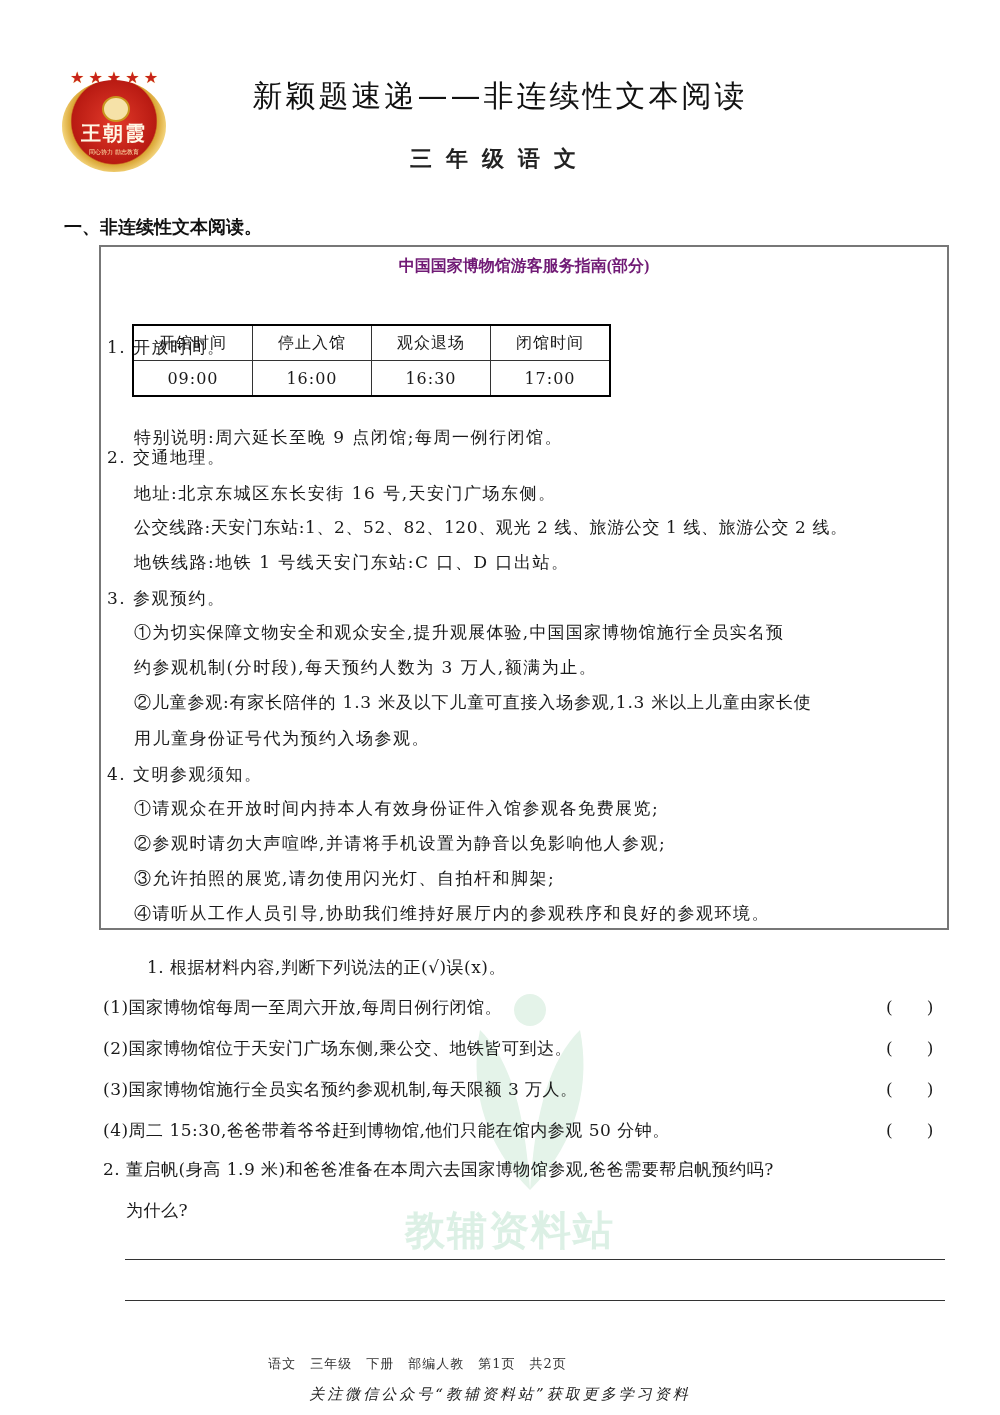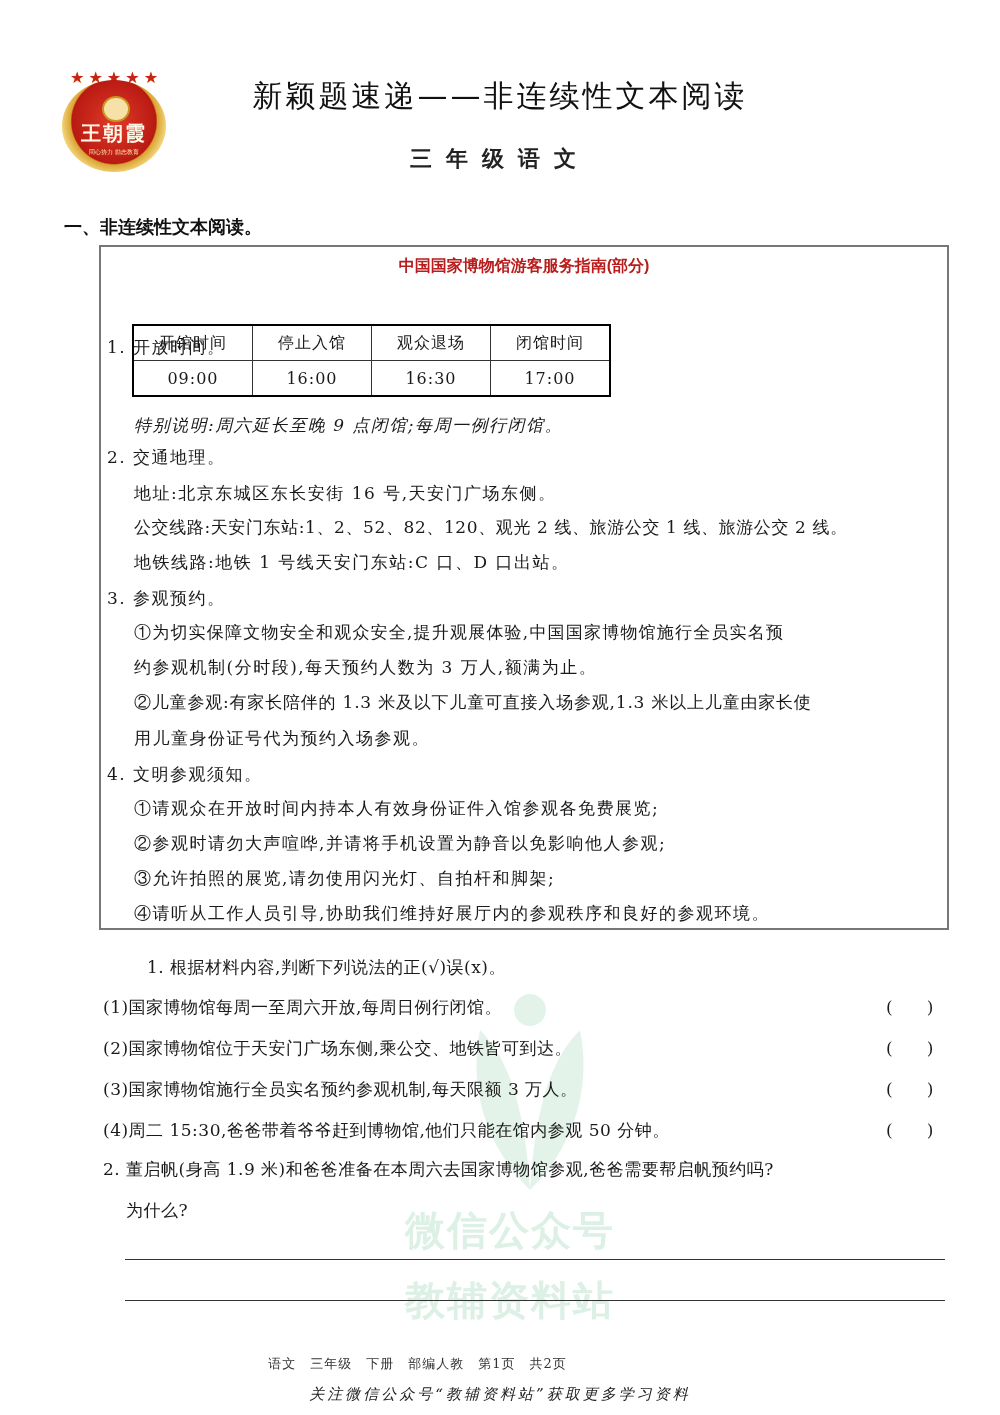--- a/index.html
+++ b/index.html
@@ -20,21 +20,21 @@
   .logo .portrait { position: absolute; left: 40px; top: 28px; width: 24px; height: 22px; border-radius: 50%; background: #f6e2a8; border: 2px solid #c9951f; }
   .logo .brand { position: absolute; left: 0; top: 52px; width: 104px; text-align: center; color: #fff8e6; font-size: 20px; font-weight: bold; letter-spacing: 2px; font-family: "DejaVu Serif", serif; }
   .logo .slogan { position: absolute; left: 0; top: 80px; width: 104px; text-align: center; color: #ffe9b0; font-size: 6px; font-family: "DejaVu Sans", sans-serif; }
 
   .title { left: 190px; top: 76px; width: 620px; text-align: center; font-family: "DejaVu Sans", sans-serif; font-size: 30px; letter-spacing: 3px; color: #111; }
   .subtitle { left: 300px; top: 144px; width: 400px; text-align: center; font-family: "DejaVu Sans", sans-serif; font-size: 22px; font-weight: bold; letter-spacing: 14px; color: #222; }
 
   .section-heading { left: 64px; top: 215px; font-family: "DejaVu Sans", sans-serif; font-size: 18px; font-weight: bold; color: #111; }
 
   .box { left: 99px; top: 245px; width: 850px; height: 685px; border: 2px solid #777; box-sizing: border-box; }
-  .box-title { left: 99px; top: 256px; width: 850px; text-align: center; font-family: Liberation Sans, sans-serif; font-weight: bold; font-size: 16px; color: #b91c1c; }
+  .box-title { left: 99px; top: 256px; width: 850px; text-align: center; font-family: Liberation Serif, serif; font-weight: bold; font-size: 16px; color: #701a75; }
 
   .line { font-size: 17px; color: #1a1a1a; white-space: nowrap; letter-spacing: 1.5px; }
 
   table.hours { position: absolute; left: 132px; top: 324px; border-collapse: collapse; border: 2px solid #000000; }
   table.hours td { border: 1px solid #333; width: 118px; height: 34px; text-align: center; font-size: 16px; padding: 0; letter-spacing: 1px; }
 
   .q-line { font-size: 17px; color: #1a1a1a; white-space: nowrap; letter-spacing: 0.5px; }
   .paren { font-size: 17px; color: #1a1a1a; }
   .answer-line { left: 125px; width: 820px; height: 0; border-top: 1.5px solid #333; }
 
@@ -81,21 +81,21 @@
   </tr>
   <tr>
     <td>09:00</td>
     <td>16:00</td>
     <td>16:30</td>
     <td>17:00</td>
   </tr>
 </tbody>
   </table>
 
-<div class="abs line" style="left:134px; top:414px;font-style:italic;">特别说明:周六延长至晚 9 点闭馆;每周一例行闭馆。</div>
+<div class="abs line" style="left:134px; top:426px;">特别说明:周六延长至晚 9 点闭馆;每周一例行闭馆。</div>
 
 <div class="abs line" style="left:107px; top:446px;">2. 交通地理。</div>
 <div class="abs line" style="left:134px; top:482px;">地址:北京东城区东长安街 16 号,天安门广场东侧。</div>
 <div class="abs line" style="left:134px; top:516px; letter-spacing:0.6px;">公交线路:天安门东站:1、2、52、82、120、观光 2 线、旅游公交 1 线、旅游公交 2 线。</div>
 <div class="abs line" style="left:134px; top:551px;">地铁线路:地铁 1 号线天安门东站:C 口、D 口出站。</div>
 
 <div class="abs line" style="left:107px; top:587px;">3. 参观预约。</div>
 <div class="abs line" style="left:134px; top:621px; letter-spacing:1.2px;">①为切实保障文物安全和观众安全,提升观展体验,中国国家博物馆施行全员实名预</div>
 <div class="abs line" style="left:134px; top:656px;">约参观机制(分时段),每天预约人数为 3 万人,额满为止。</div>
 <div class="abs line" style="left:134px; top:691px; letter-spacing:0.8px;">②儿童参观:有家长陪伴的 1.3 米及以下儿童可直接入场参观,1.3 米以上儿童由家长使</div>
@@ -106,21 +106,20 @@
 <div class="abs line" style="left:134px; top:832px;">②参观时请勿大声喧哗,并请将手机设置为静音以免影响他人参观;</div>
 <div class="abs line" style="left:134px; top:867px;">③允许拍照的展览,请勿使用闪光灯、自拍杆和脚架;</div>
 <div class="abs line" style="left:134px; top:902px;">④请听从工作人员引导,协助我们维持好展厅内的参观秩序和良好的参观环境。</div>
 
 <svg class="abs watermark-leaf" viewBox="0 0 120 200">
   <circle cx="60" cy="20" r="16" fill="#e4f3e9"></circle>
   <path d="M60 200 C 10 150, 0 90, 10 40 C 40 70, 55 120, 60 200 Z" fill="#e4f3e9"></path>
   <path d="M60 200 C 110 150, 120 90, 110 40 C 80 70, 65 120, 60 200 Z" fill="#e4f3e9"></path>
 </svg>
 <div class="abs watermark">
-  <div>微信公众号</div>
   <div>教辅资料站</div>
 </div>
 
 <div class="abs q-line" style="left:103px; top:956px;margin-left:44px;">1. 根据材料内容,判断下列说法的正(√)误(x)。</div>
 
 <div class="abs q-line" style="left:103px; top:996px;">(1)国家博物馆每周一至周六开放,每周日例行闭馆。</div>
 <div class="abs paren" style="left:886px; top:996px;">(　　)</div>
 
 <div class="abs q-line" style="left:103px; top:1037px;">(2)国家博物馆位于天安门广场东侧,乘公交、地铁皆可到达。</div>
 <div class="abs paren" style="left:886px; top:1037px;">(　　)</div>

